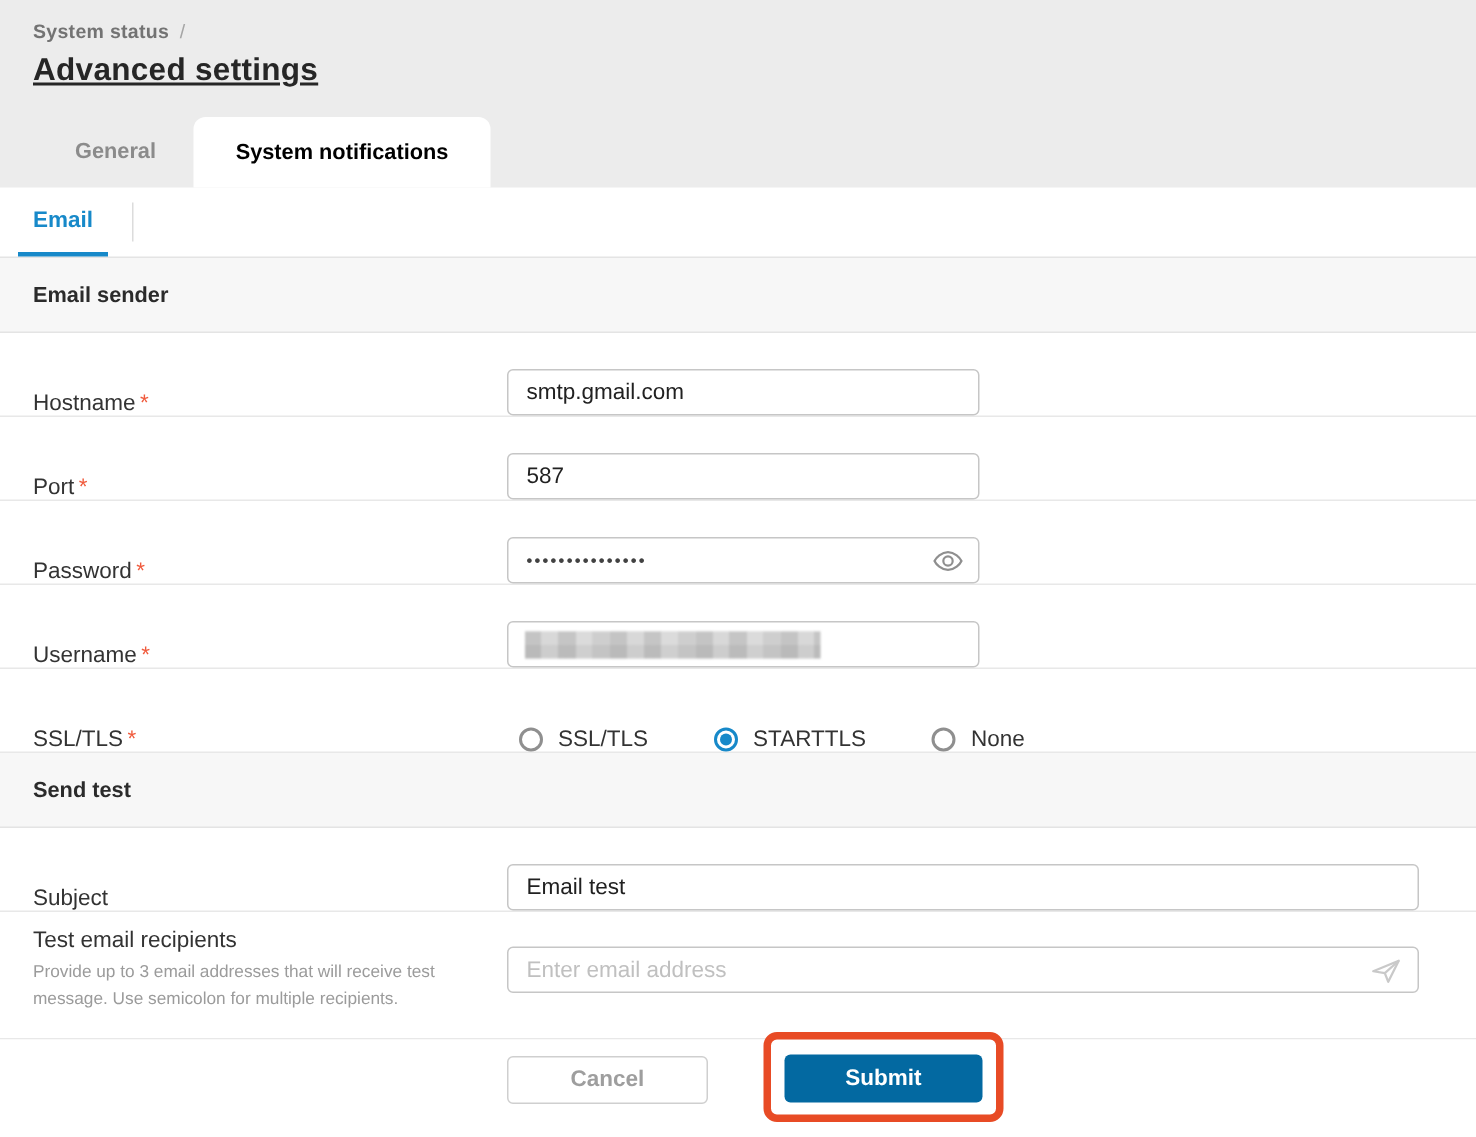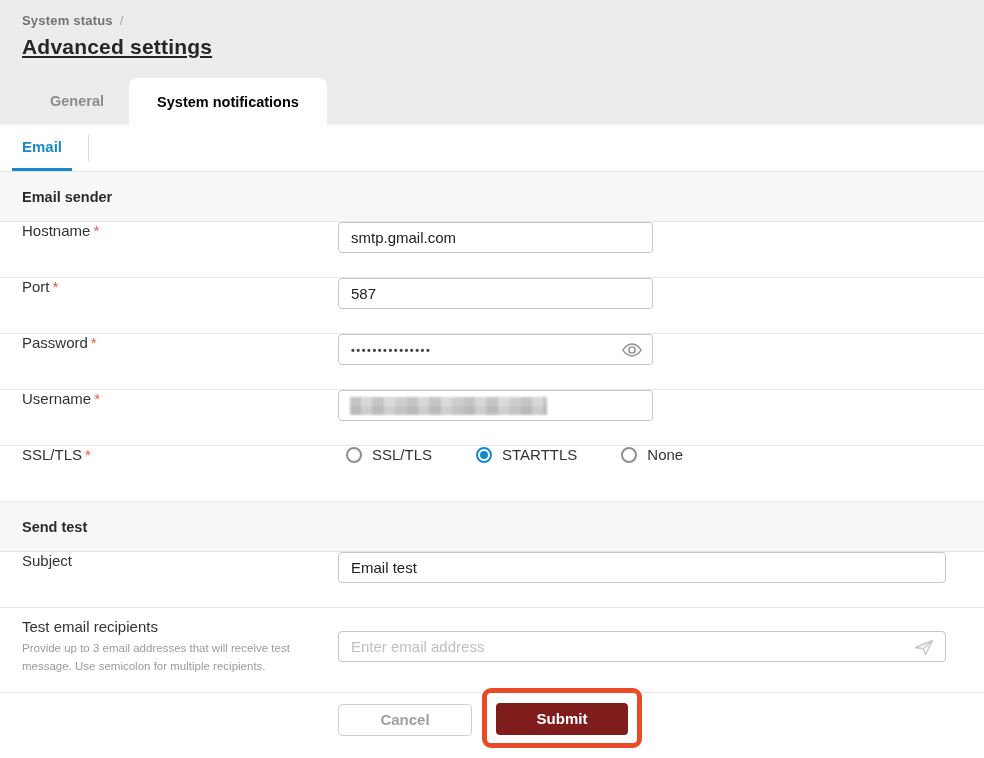--- a/index.html
+++ b/index.html
@@ -94,21 +94,21 @@
     align-items: center;
     padding-left: 22px;
     font-size: 14.5px;
     font-weight: bold;
     color: #2b2b2b;
   }
 
   
   .row {
     display: flex;
-    align-items: flex-start;
+    align-items: flex-end;
     min-height: 56px;
     border-bottom: 1px solid #e8e8e8;
     padding-left: 22px;
     background: #fff;
   }
   .row-label {
     width: 316px;
     flex: none;
     font-size: 15px;
     color: #333;
@@ -197,20 +197,21 @@
     color: #9b9b9b;
   }
   .input::placeholder { color: #c0c0c0; }
 
   
   .actions {
     display: flex;
     align-items: flex-start;
     padding-left: 338px;
     background: #fff;
+    gap: 27px;
   }
   .btn {
     font-family: "Liberation Sans", sans-serif;
     font-size: 15px;
     font-weight: bold;
     border-radius: 4px;
     cursor: pointer;
   }
   .btn-cancel {
     width: 134px; height: 32px;
@@ -223,21 +224,21 @@
     margin-left: 10px;
     margin-top: -5px;
     border: 5px solid #e84b25;
     border-radius: 9px;
     padding: 10px 9px 8px 9px;
     background: transparent;
   }
   .btn-submit {
     display: block;
     width: 132px; height: 32px;
-    background: #7f1d1d;
+    background: #0369a1;
     border: none;
     color: #fff;
   }
 </style>
 </head>
 <body>
 
 <div>
 
   <div class="header">

